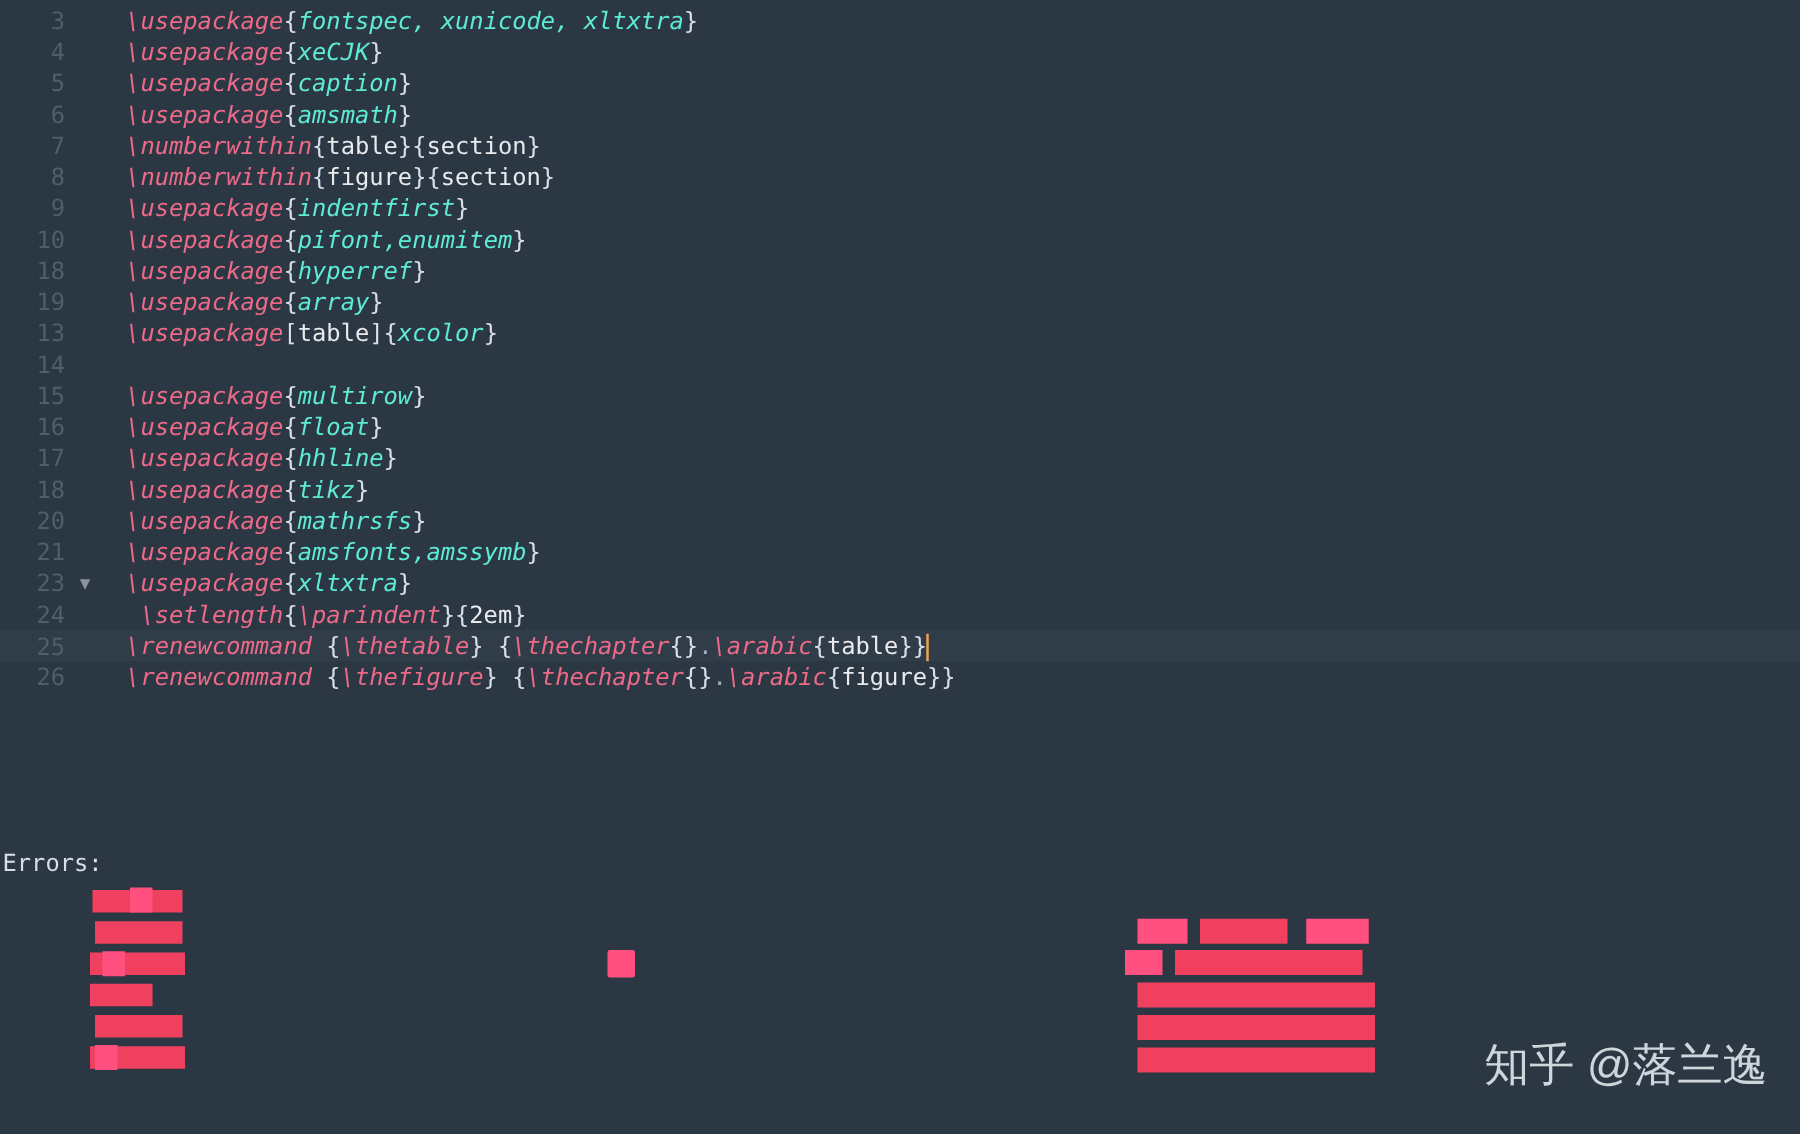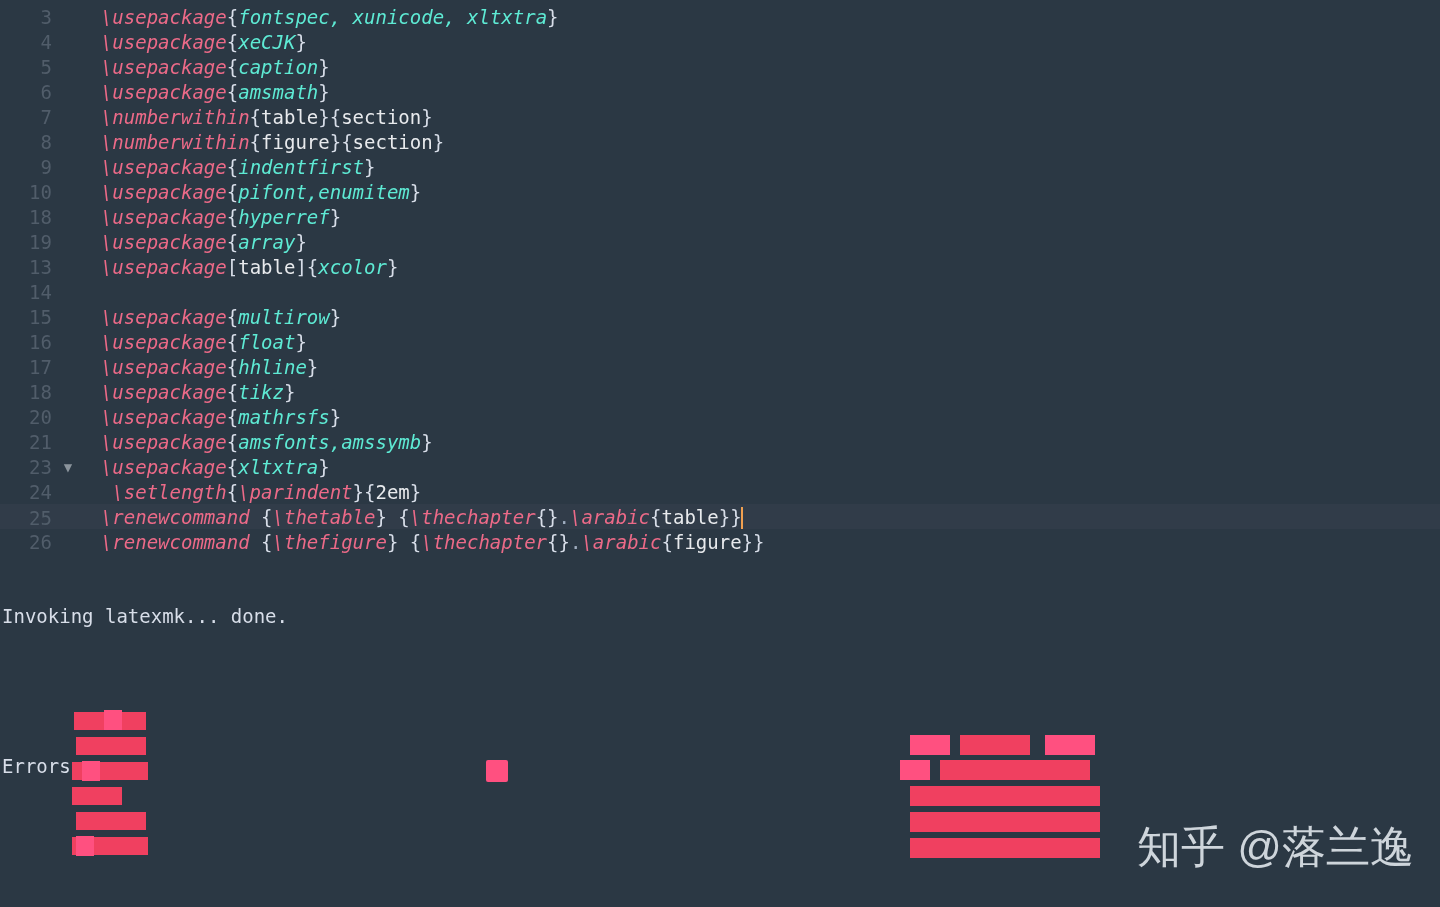--- a/index.html
+++ b/index.html
@@ -43,21 +43,21 @@
   font-size:19px;
   line-height:25px;
   white-space:pre;
 }
 .out-line { color:#d8dee9; }
 .watermark {
   position:absolute;
   right:26px; bottom:30px;
   color:#e0e6ec;
   font-family: 'PingFang SC','Microsoft YaHei',sans-serif;
-  font-size:44px;
+  font-size:36px;
   opacity:0.9;
   font-style:normal;
   text-align:right;
 }
 </style>
 </head>
 <body>
 
 <div class="editor" id="editor">
     <div class="line"><span class="gutter">3</span><span class="fold"></span><span class="code">  <span class="cmd">\usepackage</span><span class="brace">{</span><span class="arg">fontspec</span><span class="arg">, </span><span class="arg">xunicode</span><span class="arg">, </span><span class="arg">xltxtra</span><span class="brace">}</span></span></div>
@@ -77,21 +77,20 @@
     <div class="line"><span class="gutter">17</span><span class="fold"></span><span class="code">  <span class="cmd">\usepackage</span><span class="brace">{</span><span class="arg">hhline</span><span class="brace">}</span></span></div>
     <div class="line"><span class="gutter">18</span><span class="fold"></span><span class="code">  <span class="cmd">\usepackage</span><span class="brace">{</span><span class="arg">tikz</span><span class="brace">}</span></span></div>
     <div class="line"><span class="gutter">20</span><span class="fold"></span><span class="code">  <span class="cmd">\usepackage</span><span class="brace">{</span><span class="arg">mathrsfs</span><span class="brace">}</span></span></div>
     <div class="line"><span class="gutter">21</span><span class="fold"></span><span class="code">  <span class="cmd">\usepackage</span><span class="brace">{</span><span class="arg">amsfonts</span><span class="arg">,</span><span class="arg">amssymb</span><span class="brace">}</span></span></div>
     <div class="line"><span class="gutter">23</span><span class="fold">▼</span><span class="code">  <span class="cmd">\usepackage</span><span class="brace">{</span><span class="arg">xltxtra</span><span class="brace">}</span></span></div>
     <div class="line"><span class="gutter">24</span><span class="fold"></span><span class="code">   <span class="cmd">\setlength</span><span class="brace">{</span><span class="cmd">\parindent</span><span class="brace">}{</span><span class="plain">2em</span><span class="brace">}</span></span></div>
     <div class="line current"><span class="gutter">25</span><span class="fold"></span><span class="code">  <span class="cmd">\renewcommand </span><span class="brace">{</span><span class="cmd">\thetable</span><span class="brace">} </span><span class="brace">{</span><span class="cmd">\thechapter</span><span class="brace">{}</span><span class="dot">.</span><span class="cmd">\arabic</span><span class="brace">{</span><span class="plain">table</span><span class="brace">}}</span><span class="cursor"></span></span></div>
     <div class="line"><span class="gutter">26</span><span class="fold"></span><span class="code">  <span class="cmd">\renewcommand </span><span class="brace">{</span><span class="cmd">\thefigure</span><span class="brace">} </span><span class="brace">{</span><span class="cmd">\thechapter</span><span class="brace">{}</span><span class="dot">.</span><span class="cmd">\arabic</span><span class="brace">{</span><span class="plain">figure</span><span class="brace">}}</span></span></div>
   </div>
 <div class="output">
-  <div class="out-line">Invoking latexmk... done.</div>
   <div class="out-line">&nbsp;</div>
   <div class="out-line">Errors:</div>
   <div class="out-line">&nbsp;</div>
   
 </div>
 
 <div class="watermark">知乎 @落兰逸</div>
 
 <div style="position:absolute; left:74px; top:712px;">
   <div style="position:absolute;left:0px;top:0px;width:72px;height:18px;background:#f04060;"></div>

